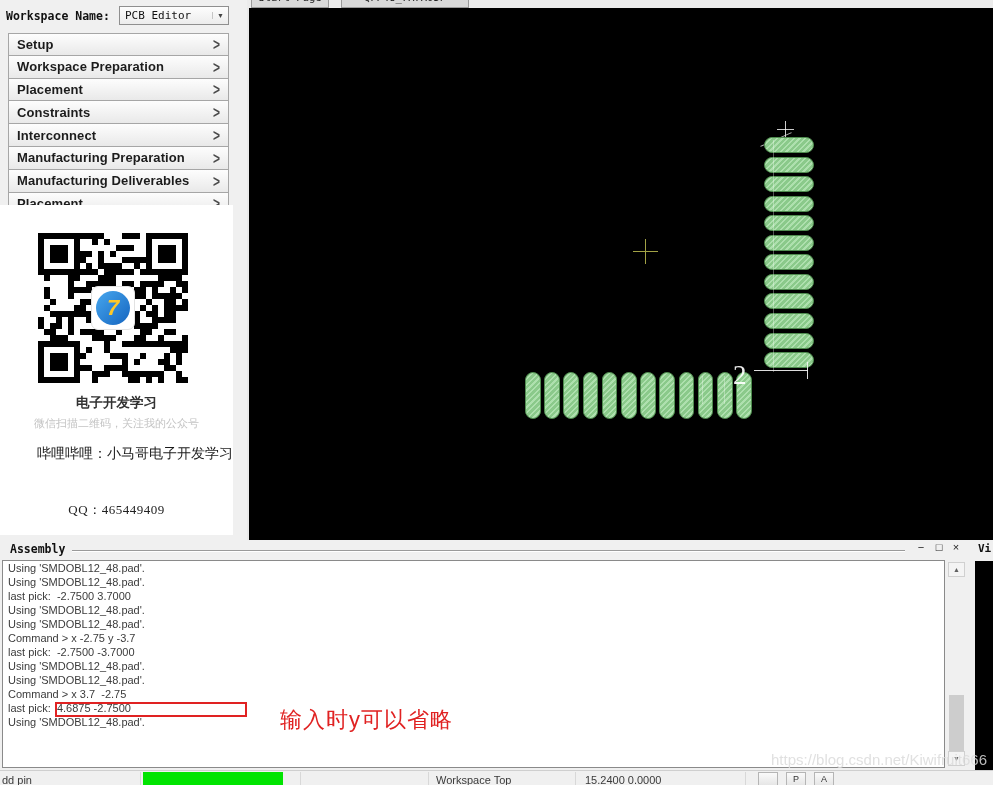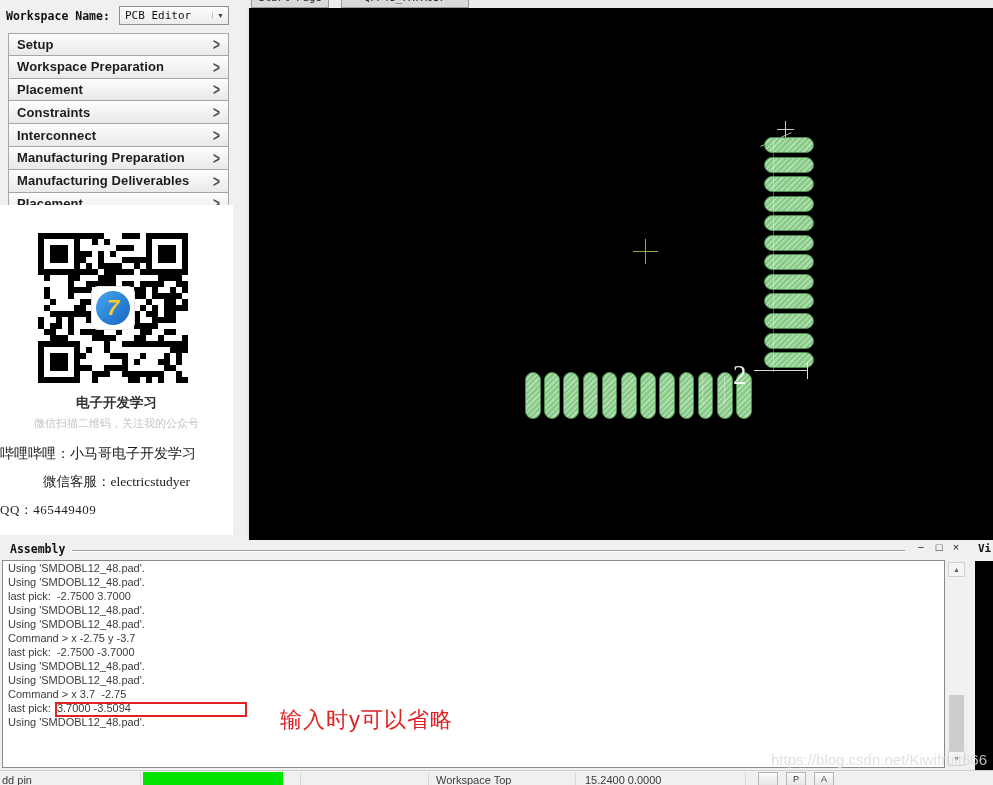--- a/index.html
+++ b/index.html
@@ -31,23 +31,23 @@
   .qr-cell { position:absolute; background:#000; }
   .qr-finder { position:absolute; width:42px; height:42px; border:6px solid #000; background:#fff; }
   .qr-finder .core { position:absolute; left:6px; top:6px; width:18px; height:18px; background:#000; }
   .qr-logo { position:absolute; left:55px; top:53px; width:44px; height:44px; background:#fff; border-radius:7px;
       border:1px solid #e2e2e2; display:flex; align-items:center; justify-content:center; }
   .qr-logo .ball { width:34px; height:34px; border-radius:50%; background:linear-gradient(135deg,#47a7ee,#1565c0);
       display:flex; align-items:center; justify-content:center; }
   .qr-logo .ball span { color:#ffc928; font-weight:bold; font-style:italic; font-size:22px; line-height:1; }
   .qr-title { top:189px; width:100%; text-align:center; font-size:13.5px; font-weight:bold; color:#333; }
   .qr-subtitle { top:211px; width:100%; text-align:center; font-size:11px; color:#c3c3c3; }
-  .qr-line1 { top:240px; width:100%; text-align:left; font-size:14px; color:#1a1a1a; }
+  .qr-line1 { top:240px; width:100%; text-align:right; font-size:14px; color:#1a1a1a; }
   .qr-line2 { top:268px; width:100%; text-align:center; font-size:13.5px; color:#222; font-family:"Liberation Serif", serif; }
-  .qr-line3 { top:296px; width:100%; font-size:13px; color:#222; font-family:"Liberation Serif", serif; letter-spacing:0.5px; }
+  .qr-line3 { top:296px; width:100%; text-align:center; font-size:13px; color:#222; font-family:"Liberation Serif", serif; letter-spacing:0.5px; }
 
   
   .tabstrip { left:247px; top:0; width:746px; height:8px; background:#ececec; overflow:hidden; }
   .tab { position:absolute; top:-14px; height:22px; background:#d9d9d9; border:1px solid #9a9a9a;
       font-family:"DejaVu Sans Mono", monospace; font-size:10.5px; color:#222; text-align:center; line-height:20px; }
   .canvas { left:247px; top:8px; width:746px; height:532px; background:#000; border-left:2px solid #e9e9e9; overflow:hidden; }
   .pad { position:absolute; border-radius:8px; border:1px solid #4f8c4f;
       background-image:repeating-linear-gradient(135deg, rgba(255,255,255,0.22) 0 1.5px, rgba(0,0,0,0.05) 1.5px 4px); }
   .cross-line { position:absolute; background:#a2a245; }
   .wcross { position:absolute; background:rgba(240,240,240,0.85); }
@@ -349,21 +349,20 @@
       </div>
     <div class="qr-logo">
         <div class="ball">
           <span>7</span>
         </div>
       </div>
   </div>
   <div class="abs qr-subtitle">微信扫描二维码，关注我的公众号</div>
   <div class="abs qr-title">电子开发学习</div>
   <div class="abs qr-line1">哔哩哔哩：小马哥电子开发学习</div>
-  <div class="abs qr-line2">微信客服：electricstudyer</div>
   <div class="abs qr-line3">QQ：465449409</div>
 </div>
 
 <div class="abs tabstrip">
     <div class="tab" style="left: 4px; width: 78px;">Start Page</div>
     <div class="tab" style="left: 94px; width: 128px;">QFP48_7X7X05P</div>
   </div>
 
 <div class="abs canvas">
 
@@ -424,21 +423,21 @@
     <div class="line">Using 'SMDOBL12_48.pad'.</div>
     <div class="line">Using 'SMDOBL12_48.pad'.</div>
     <div class="line">last pick:  -2.7500 3.7000</div>
     <div class="line">Using 'SMDOBL12_48.pad'.</div>
     <div class="line">Using 'SMDOBL12_48.pad'.</div>
     <div class="line">Command &gt; x -2.75 y -3.7</div>
     <div class="line">last pick:  -2.7500 -3.7000</div>
     <div class="line">Using 'SMDOBL12_48.pad'.</div>
     <div class="line">Using 'SMDOBL12_48.pad'.</div>
     <div class="line">Command &gt; x 3.7  -2.75</div>
-    <div class="line">last pick:  3.7000 -3.5094</div>
+    <div class="line">last pick:  4.6875 -2.7500</div>
     <div class="line">Using 'SMDOBL12_48.pad'.</div>
   </div>
 <div class="abs red-box"></div>
 <div class="abs annotation" style="color: rgb(224, 34, 34);">输入时y可以省略</div>
 
 <div class="abs v-scrollbar">
   <div class="sb-arrow" style="top:0;">▲</div>
   <div class="sb-thumb"></div>
   <div class="sb-arrow" style="top:189px;">▼</div>
 </div>

